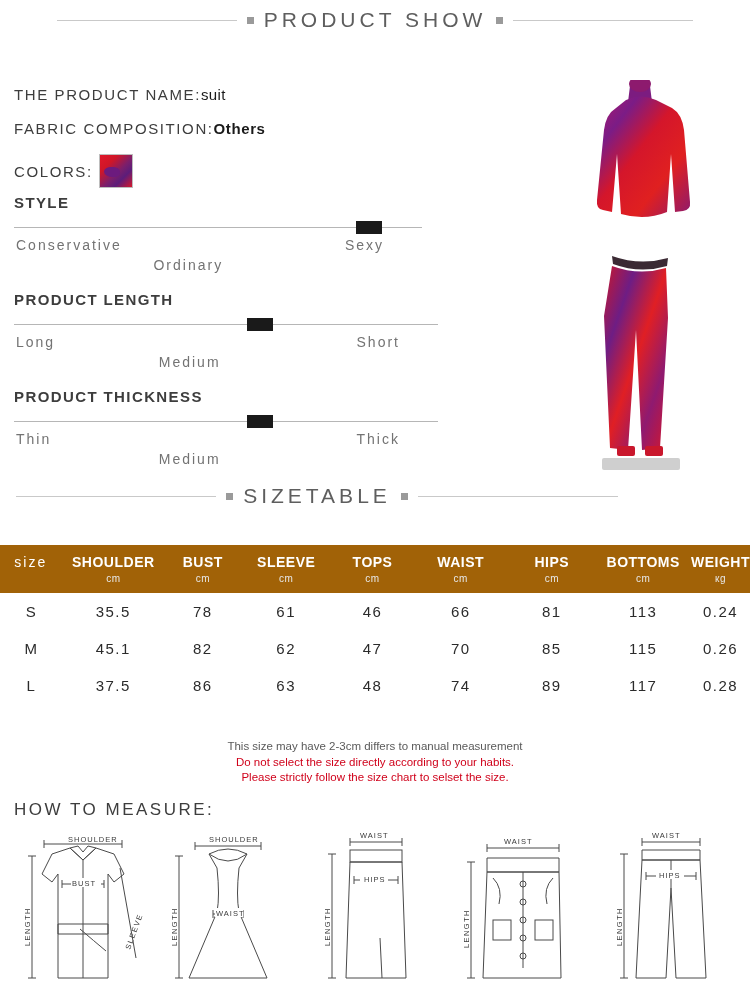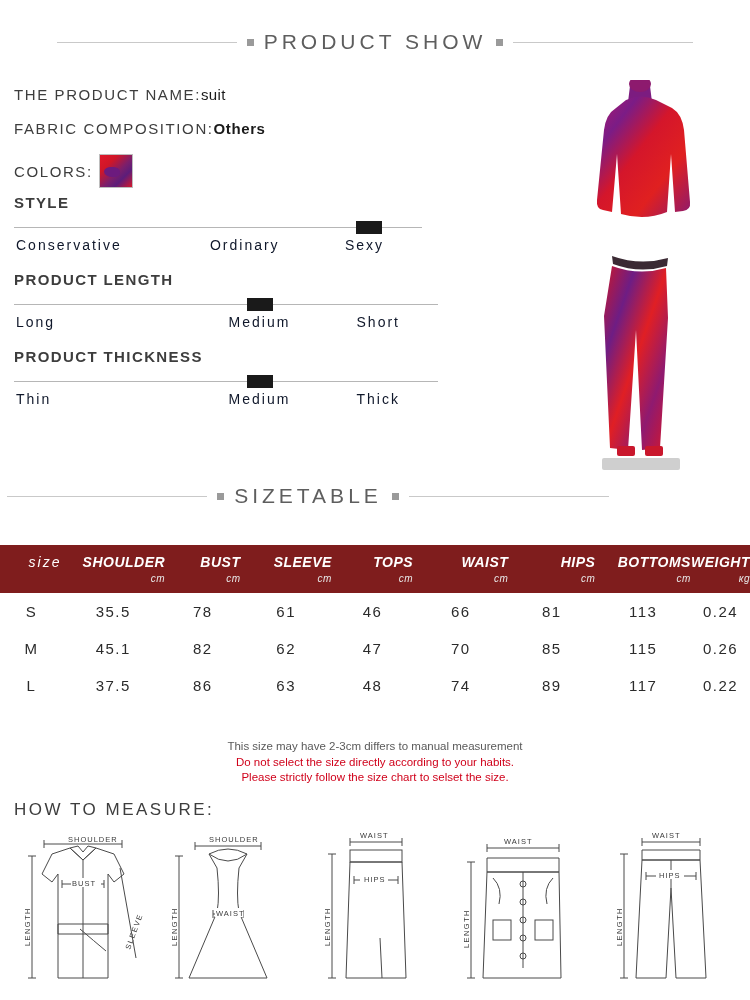--- a/index.html
+++ b/index.html
@@ -12,21 +12,21 @@
     overflow: hidden;
   }
   .page { position: relative; width: 750px; height: 1000px; }
 
   
   .sec-header {
     display: flex;
     align-items: center;
     justify-content: center;
     gap: 10px;
-    padding-top: 30px;
+    padding-top: 8px;
   }
   .sec-header .rule {
     height: 1px;
     background: #c9c9c9;
     flex: 0 0 auto;
   }
   .sec-header .sq {
     width: 7px; height: 7px;
     background: #9a9a9a;
   }
@@ -110,26 +110,26 @@
     top: 2px;
     width: 26px; height: 13px;
     background: #1a1a1a;
     transform: translateX(-50%);
   }
   .scale-labels {
     display: flex;
     justify-content: space-between;
     font-size: 14px;
     letter-spacing: 2px;
-    color: #0f172a;
+    color: #737373;
     padding: 0 2px;
     gap: 15px;
   }
   .scale-labels span:nth-child(1) { text-align: left; width: 33%; }
-  .scale-labels span:nth-child(2) { text-align: right; width: 34%; }
+  .scale-labels span:nth-child(2) { text-align: left; width: 34%; margin-top: 20px; }
   .scale-labels span:nth-child(3) { text-align: right; width: 33%; padding-right: 36px;}
 
   .g-style  { width: 408px; }
   .g-length { width: 424px; }
   .g-thick  { width: 424px; }
 
   
   .model {
     position: absolute;
     right: 44px;
@@ -156,28 +156,27 @@
   .table-wrap {
     position: absolute;
     left: 0; top: 545px;
     width: 750px;
   }
   table.sizetable {
     width: 750px;
     border-collapse: collapse;
   }
   table.sizetable thead th {
-    background: #7f1d1d;
+    background: #a16207;
     color: #ffffff;
     font-size: 14px;
     font-weight: bold;
     letter-spacing: 0.5px;
     padding: 9px 0 1px 0;
-    text-align: right;
-    font-style: italic;
+    text-align: center;
   }
   table.sizetable thead th.size-th {
     font-weight: normal;
     letter-spacing: 2px;
     font-size: 14px;
   }
   table.sizetable thead tr.units th {
     padding: 2px 0 9px 0;
     font-size: 10px;
     font-weight: normal;
@@ -336,21 +335,21 @@
       <path d="M30 186 q27 10 54 2 l2 50 -8 130 -18 2 -6 -120 -8 120 -18 -2 -6 -132 z" fill="url(#gbot)"></path>
 
       <ellipse cx="58" cy="4" rx="11" ry="8" fill="#8d1a6e"></ellipse>
 
       <rect x="35" y="366" width="18" height="10" rx="2" fill="#c9172c"></rect>
       <rect x="63" y="366" width="18" height="10" rx="2" fill="#c9172c"></rect>
     </svg>
     <div class="stand"></div>
   </div>
 
-  <div class="sec-header" style="position:absolute; left:7px; top:484px; width:602px; padding-top:0;">
+  <div class="sec-header" style="position:absolute; left:16px; top:484px; width:602px; padding-top:0;">
     <div class="rule" style="width:200px"></div>
     <div class="sq"></div>
     <div class="sec-title">SIZETABLE</div>
     <div class="sq"></div>
     <div class="rule" style="width:200px"></div>
   </div>
 
   <div class="table-wrap">
     <table class="sizetable">
       <thead>
@@ -402,21 +401,21 @@
         </tr>
         <tr>
           <td class="sz">L</td>
           <td>37.5</td>
           <td>86</td>
           <td>63</td>
           <td>48</td>
           <td>74</td>
           <td>89</td>
           <td>117</td>
-          <td>0.22</td>
+          <td>0.28</td>
         </tr>
       </tbody>
     </table>
   </div>
 
   <div class="notes">
     <div class="note-gray">This size may have 2-3cm differs to manual measurement</div>
     <div class="note-red">Do not select the size directly according to your habits.</div>
     <div class="note-red">Please strictly follow the size chart to selset the size.</div>
   </div>

